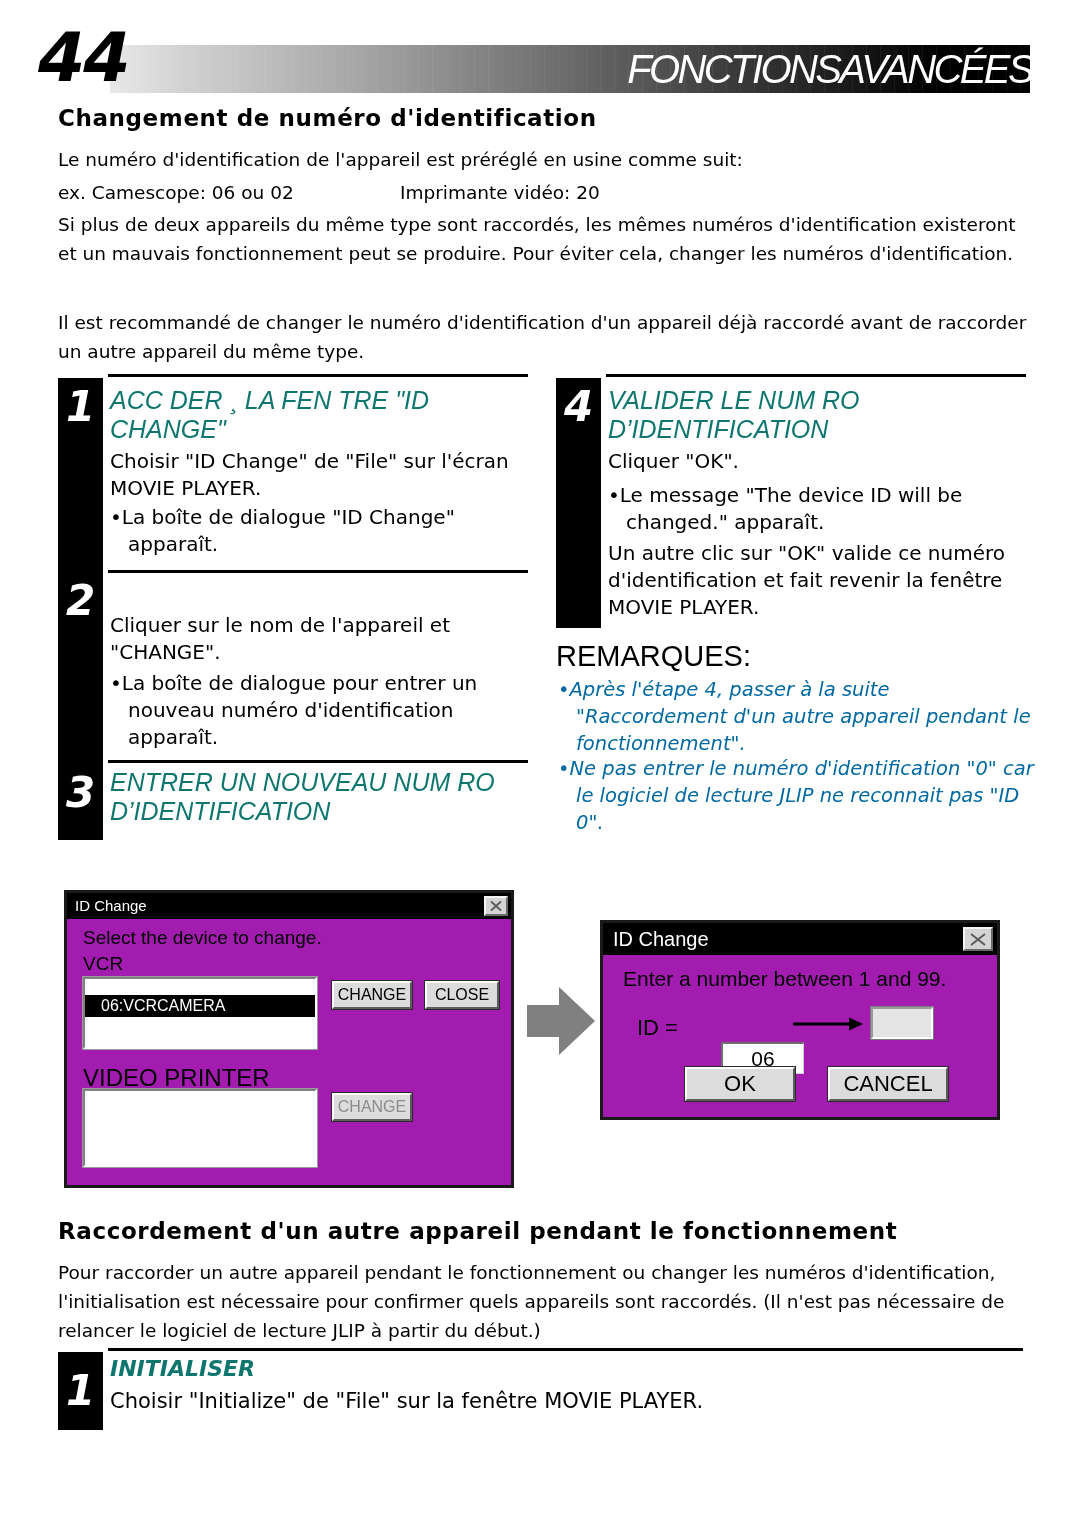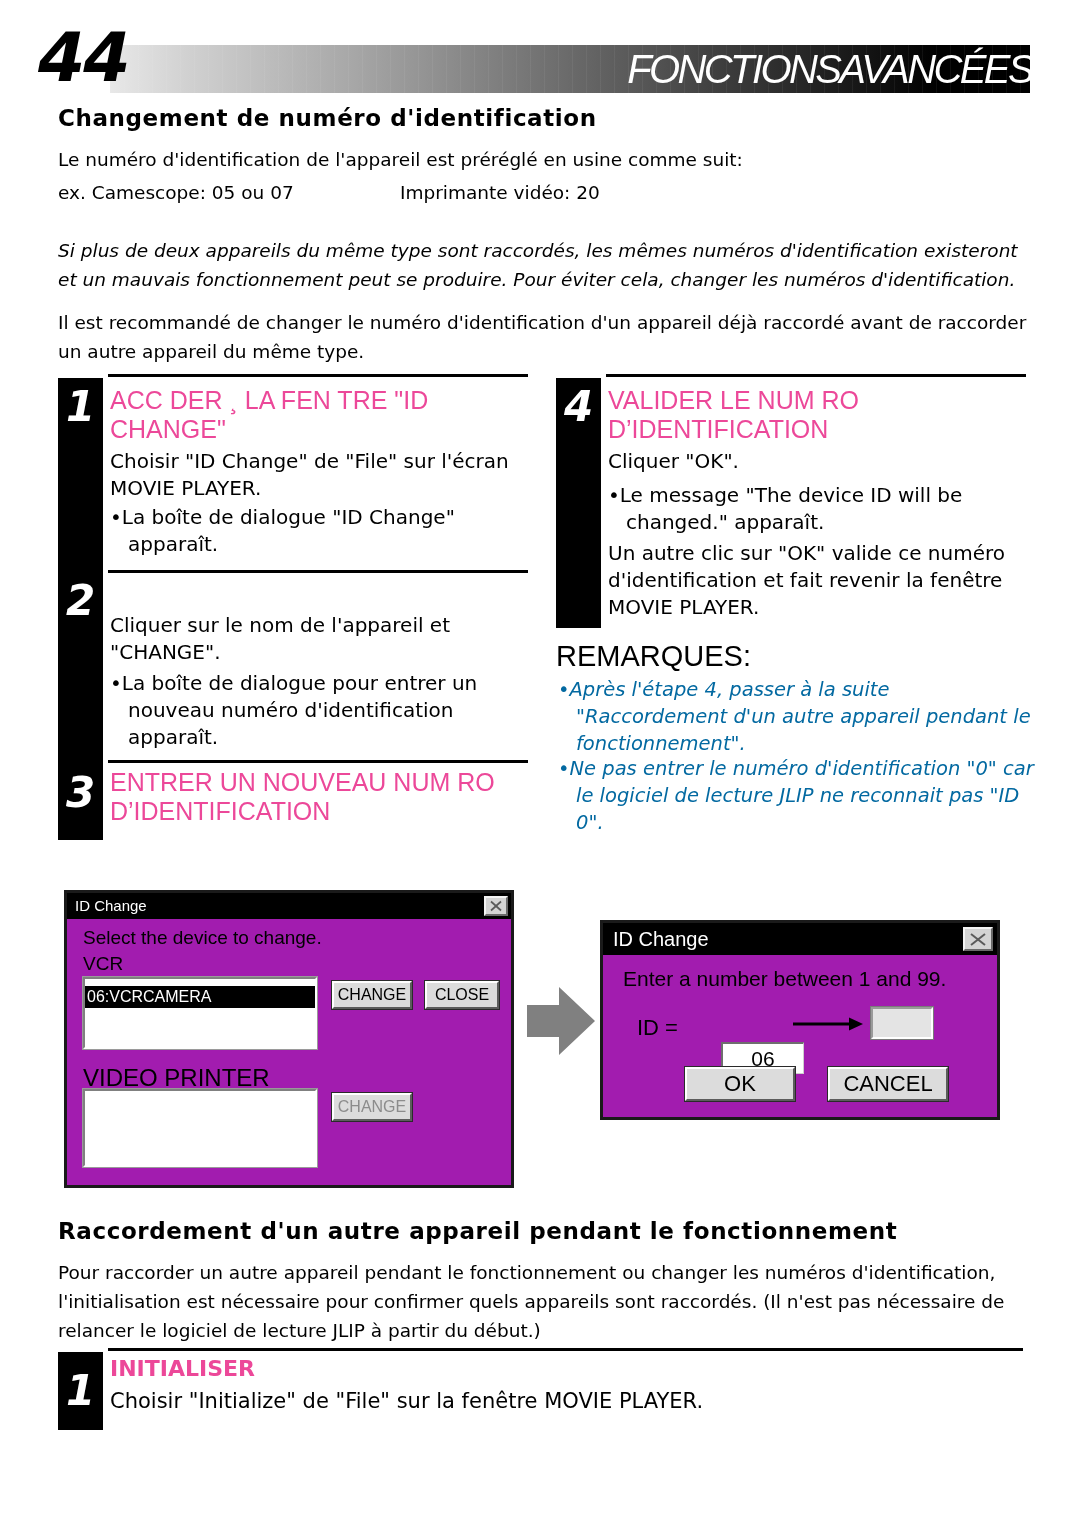--- a/index.html
+++ b/index.html
@@ -117,21 +117,22 @@
     position: absolute;
     left: 50px;
     border-top: 3px solid #000;
   }
   .step-title {
     position: absolute;
     left: 52px;
     font-family: "Liberation Sans", sans-serif;
     font-size: 25px;
     line-height: 29px;
-    color: #ec4899;
+    color: #0f766e;
+    font-style: italic;
   }
   .step-text {
     position: absolute;
     left: 52px;
     font-family: "DejaVu Sans", sans-serif;
     font-size: 20px;
     line-height: 27px;
     color: #000;
   }
   .step-bullet {
@@ -213,27 +214,27 @@
     background: #ffffff;
     border-top: 2px solid #808080;
     border-left: 2px solid #808080;
     border-right: 2px solid #ffffff;
     border-bottom: 2px solid #ffffff;
     outline: 1px solid #9a9a9a;
     box-sizing: border-box;
   }
   .listitem-selected {
     position: absolute;
-    left: 0; top: 7px; right: 0;
+    left: 0; top: 16px; right: 0;
     background: #000000;
     color: #ffffff;
     font-family: "Liberation Sans", sans-serif;
     font-size: 16px;
     line-height: 22px;
-    padding-left: 2px;
+    padding-left: 16px;
     box-sizing: border-box;
   }
   .btn {
     position: absolute;
     background: #dcdcdc;
     border-top: 2px solid #ffffff;
     border-left: 2px solid #ffffff;
     border-right: 2px solid #5c5c5c;
     border-bottom: 2px solid #5c5c5c;
     outline: 1px solid #2a2a2a;
@@ -280,23 +281,23 @@
 
 <div class="header">
   <div class="header-bar"></div>
   <div class="page-number">44</div>
   <div class="header-title">FONCTIONSAVANCÉES</div>
 </div>
 
 <div class="section-head" style="left:58px; top:105px;">Changement de numéro d'identification</div>
 
 <div class="para" style="left:58px; top:145px; width:960px;">Le numéro d'identification de l'appareil est préréglé en usine comme suit:</div>
-<div class="para" style="left:58px; top:178px; width:330px;">ex. Camescope: 05 ou 07</div>
+<div class="para" style="left:58px; top:178px; width:330px;">ex. Camescope: 06 ou 02</div>
 <div class="para" style="left:400px; top:178px; width:400px;">Imprimante vidéo: 20</div>
-<div class="para" style="left:58px; top:236px; width:965px;font-style:italic;">Si plus de deux appareils du même type sont raccordés, les mêmes numéros d'identification existeront et un mauvais fonctionnement peut se produire. Pour éviter cela, changer les numéros d'identification.</div>
+<div class="para" style="left:58px; top:210px; width:965px;">Si plus de deux appareils du même type sont raccordés, les mêmes numéros d'identification existeront et un mauvais fonctionnement peut se produire. Pour éviter cela, changer les numéros d'identification.</div>
 <div class="para" style="left:58px; top:308px; width:970px;">Il est recommandé de changer le numéro d'identification d'un appareil déjà raccordé avant de raccorder un autre appareil du même type.</div>
 
 <div class="step-col" style="left:58px; top:378px; width:470px; height:462px;">
   <div class="step-rail" style="height:462px;"></div>
 
   <div class="step-rule" style="top:-4px; width:420px;"></div>
   <div class="step-num" style="top:8px;">1</div>
   <div class="step-title" style="top:8px; width:410px;">ACC DER ¸ LA FEN TRE "ID CHANGE"</div>
   <div class="step-text" style="top:70px; width:415px;">Choisir "ID Change" de "File" sur l'écran MOVIE PLAYER.</div>
   <div class="step-bullet" style="top:126px; width:400px;">•La boîte de dialogue "ID Change" apparaît.</div>

